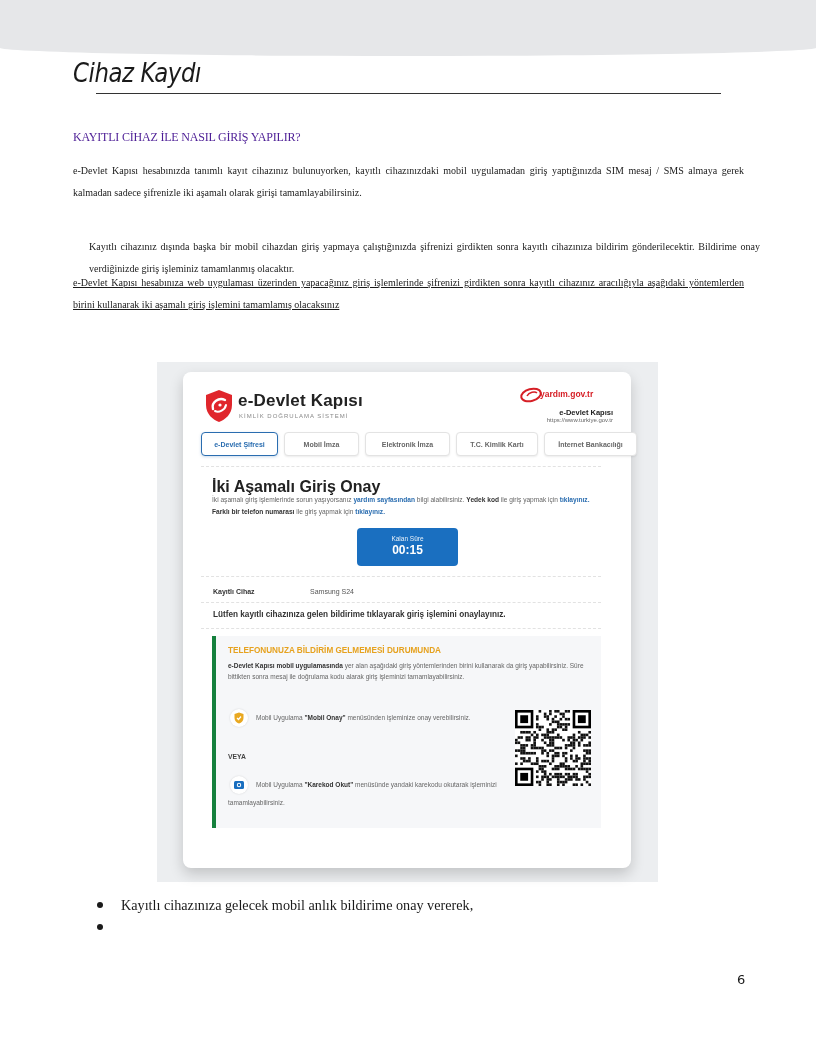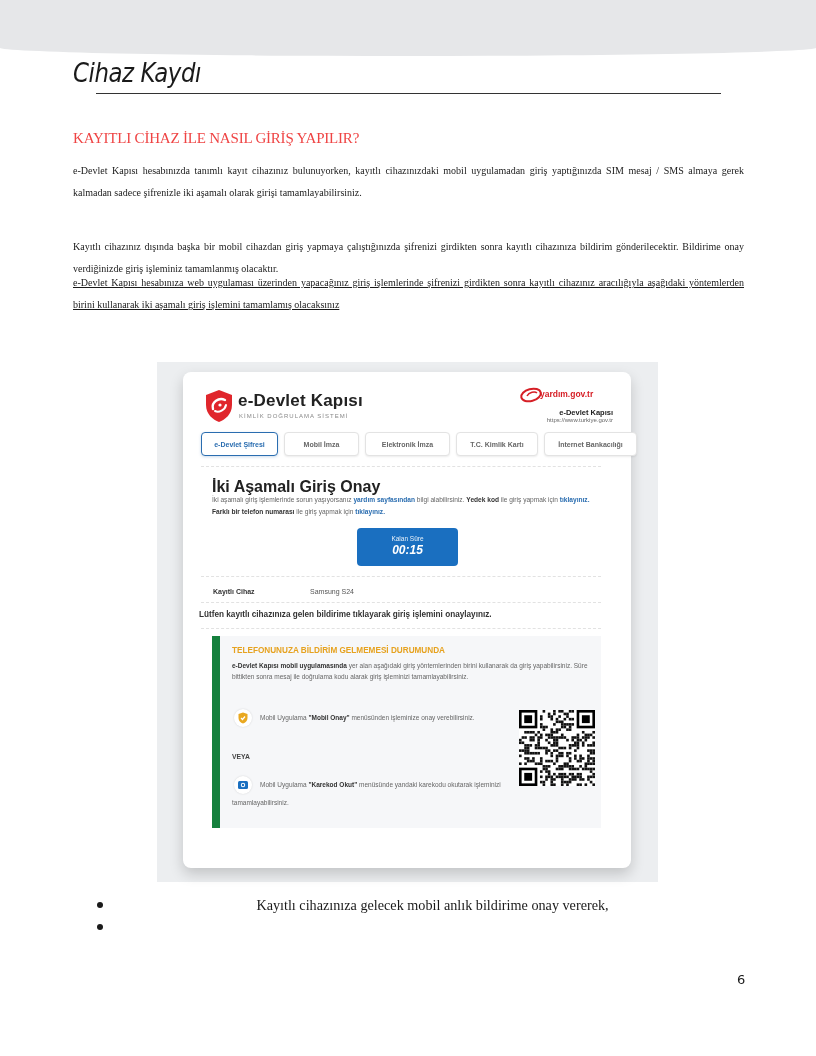--- a/index.html
+++ b/index.html
@@ -6,25 +6,25 @@
   html, body { width: 816px; height: 1056px; background: #ffffff; overflow: hidden; }
   body { position: relative; font-family: "Liberation Serif", serif; color: #1a1a1a; }
 
   .top-band { position: absolute; left: 0; top: 0; width: 816px; height: 56px; background: #e6e7e9;
     border-bottom-left-radius: 60% 10px; border-bottom-right-radius: 60% 10px; }
 
   .page-title { position: absolute; left: 73px; top: 58px; font-family: "DejaVu Sans", sans-serif;
     font-style: italic; font-size: 26px; color: #1a1a1a; letter-spacing: -0.5px; transform: scaleX(0.88); transform-origin: left; }
   .title-rule { position: absolute; left: 96px; top: 93px; width: 625px; height: 1px; background: #333; }
 
-  .section-heading { position: absolute; left: 73px; top: 130px; font-size: 15px; color: #ef4444; letter-spacing: -0.2px; }
+  .section-heading { position: absolute; left: 73px; top: 130px; font-size: 12px; color: #4c1d95; letter-spacing: -0.2px; }
 
   .para { position: absolute; left: 73px; width: 671px; font-size: 10px; line-height: 22px; text-align: justify; color: #1a1a1a; }
   .p1 { top: 160px; }
-  .p2 { top: 236px; }
+  .p2 { top: 236px; margin-left: 16px; }
   .p3 { top: 272px; text-decoration: underline; }
 
   
   .shot { position: absolute; left: 157px; top: 362px; width: 501px; height: 520px; background: #eceef0; }
   .card { position: absolute; left: 183px; top: 372px; width: 448px; height: 496px; background: #fff; border-radius: 8px;
     box-shadow: 0 6px 14px rgba(0,0,0,0.18); font-family: "Liberation Sans", sans-serif; }
 
   .logo-shield { position: absolute; left: 22px; top: 17px; width: 28px; height: 34px; }
   .logo-title { position: absolute; left: 55px; top: 19px; font-size: 17px; font-weight: bold; color: #222; letter-spacing: 0.2px; }
   .logo-sub { position: absolute; left: 56px; top: 41px; font-size: 6px; color: #888; letter-spacing: 1px; }
@@ -44,44 +44,44 @@
   .hr { position: absolute; left: 18px; width: 400px; height: 0; border-top: 1px dashed #e2e2e2; }
 
   .two-step-title { position: absolute; left: 29px; top: 106px; font-size: 16px; font-weight: bold; color: #222; }
   .two-step-text { position: absolute; left: 29px; top: 122px; width: 380px; font-size: 6.6px; line-height: 12px; color: #666; }
   .two-step-text b { color: #333; }
   .two-step-text .lnk { color: #2a6db0; font-weight: bold; }
 
   .timer { position: absolute; left: 174px; top: 156px; width: 101px; height: 38px; background: #1a6fc0; border-radius: 4px;
     color: #fff; text-align: center; }
   .timer-label { display: block; font-size: 6.5px; margin-top: 7px; opacity: 0.9; }
-  .timer-value { display: block; font-size: 12px; font-weight: bold; margin-top: 1px; font-style: italic; }
+  .timer-value { display: block; font-size: 12px; font-weight: bold; margin-top: 1px; }
 
   .device-label { position: absolute; left: 30px; top: 216px; font-size: 7px; font-weight: bold; color: #333; }
   .device-value { position: absolute; left: 127px; top: 216px; font-size: 7px; color: #555; }
-  .confirm-msg { position: absolute; left: 16px; top: 238px; font-size: 8.2px; font-weight: bold; color: #333; }
-
-  .warn-box { position: absolute; left: 29px; top: 264px; width: 389px; height: 192px; background: #f6f7f9; border-left: 8px solid #15803d; }
+  .confirm-msg { position: absolute; left: 30px; top: 238px; font-size: 8.2px; font-weight: bold; color: #333; }
+
+  .warn-box { position: absolute; left: 29px; top: 264px; width: 389px; height: 192px; background: #f6f7f9; border-left: 4px solid #15803d; }
   .warn-title { position: absolute; left: 12px; top: 10px; font-size: 8.2px; font-weight: bold; color: #e6a21f; }
   .warn-text { position: absolute; left: 12px; top: 24px; width: 370px; font-size: 6.5px; line-height: 11px; color: #666; }
   .warn-text b { color: #333; }
 
   .opt-icon { position: absolute; width: 18px; height: 18px; border-radius: 50%; background: #fff; box-shadow: 0 0 2px rgba(0,0,0,0.15); }
   .opt1-icon { left: 14px; top: 73px; }
   .opt2-icon { left: 14px; top: 140px; }
   .opt-text { position: absolute; left: 12px; width: 270px; font-size: 6.5px; line-height: 18px; color: #666; text-indent: 28px; }
   .opt-text b { color: #333; }
   .opt1-text { top: 73px; }
   .opt2-text { top: 140px; }
   .veya { position: absolute; left: 12px; top: 117px; font-size: 6.8px; font-weight: bold; color: #444; }
 
   .qr { position: absolute; left: 299px; top: 74px; width: 76px; height: 76px; background: #fff; }
 
   .bullets { position: absolute; left: 97px; top: 894px; width: 647px; list-style: none; font-size: 14.2px; line-height: 22px; }
-  .bullets li { position: relative; padding-left: 24px; text-align: center; }
+  .bullets li { position: relative; padding-left: 24px; }
   .bullets li .dot { position: absolute; left: 0; top: 8px; width: 6px; height: 6px; border-radius: 50%; background: #1a1a1a; }
 
   .page-number { position: absolute; left: 737px; top: 972px; font-size: 13px; color: #1a1a1a; font-family: "DejaVu Sans", sans-serif; }
 </style>
 </head>
 <body>
 
 <div class="top-band"></div>
 
 <div class="page-title">Cihaz Kaydı</div>

